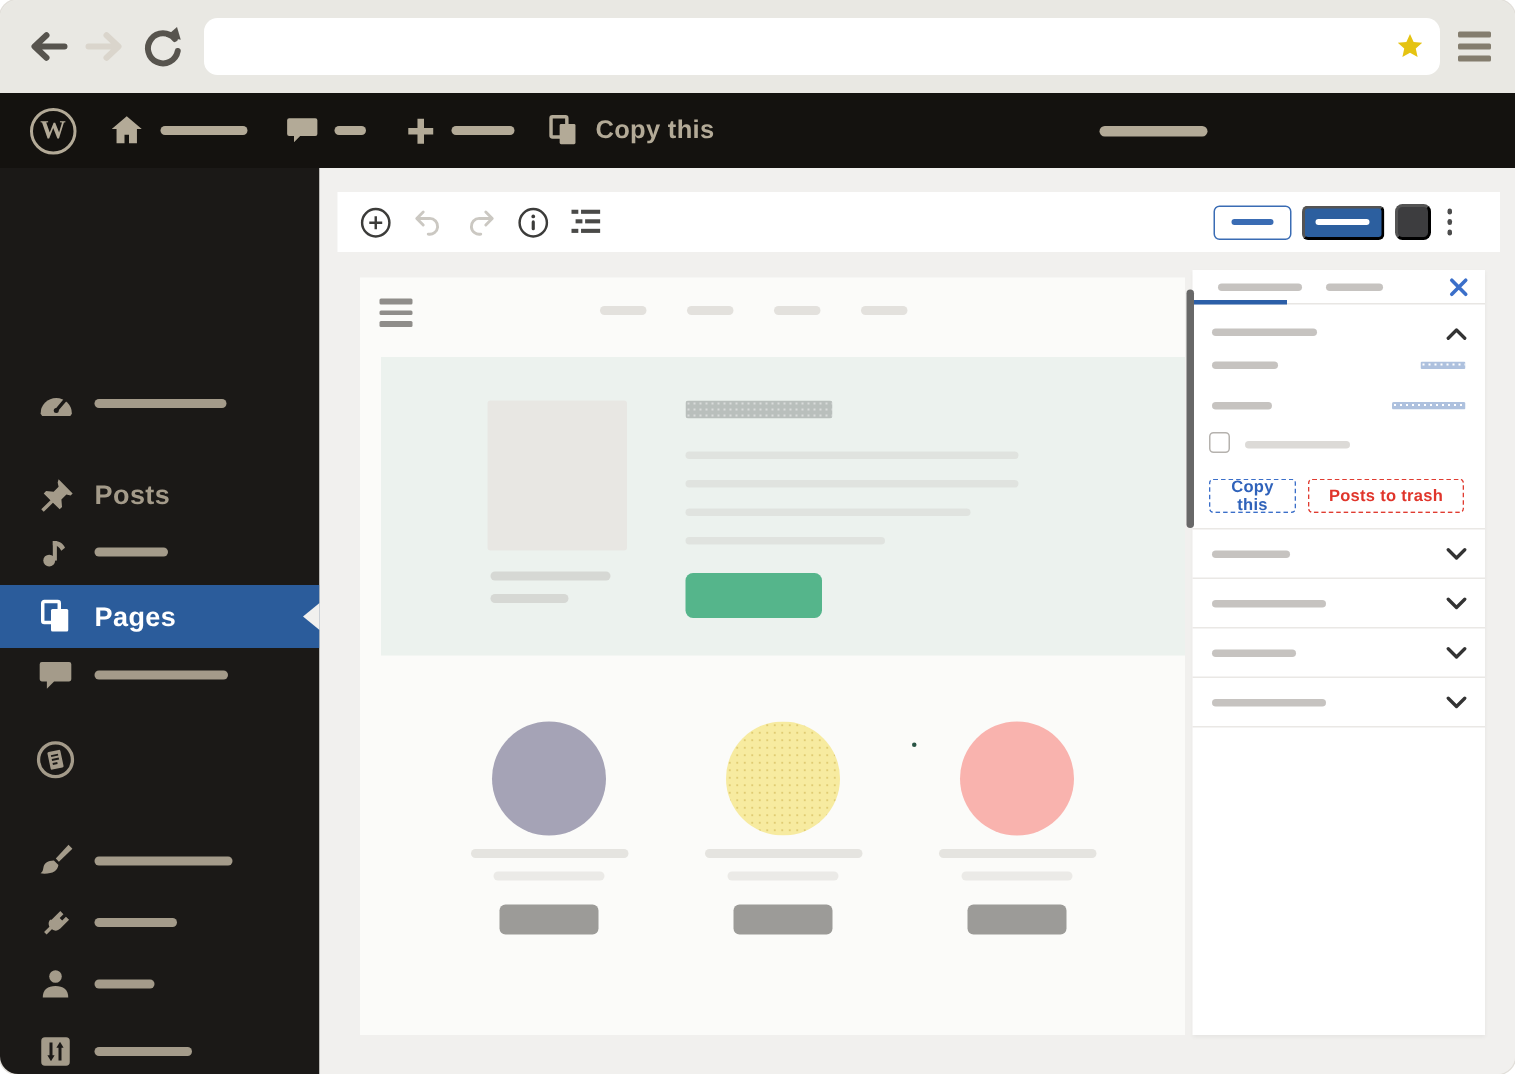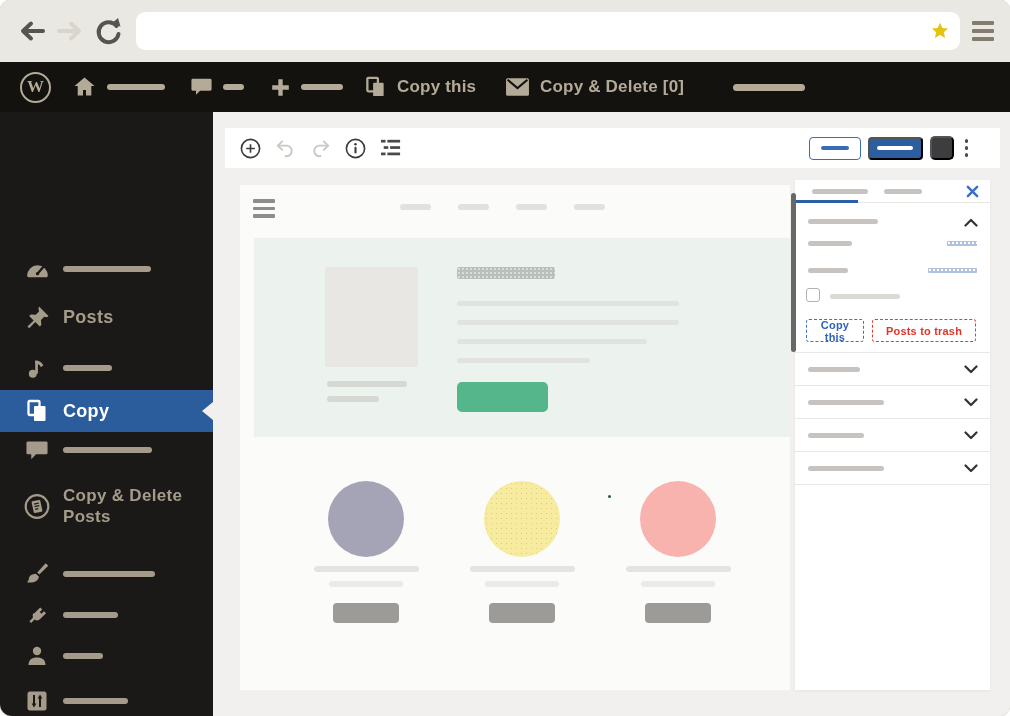--- a/index.html
+++ b/index.html
@@ -147,44 +147,37 @@
         </svg>
       <span class="dash" style="width:42px"></span>
     </div>
     <div class="ab-item" style="left:364px">
       <svg width="23" height="24" viewBox="0 0 24 24">
           <rect x="3.5" y="2.5" width="11" height="14" rx="1" fill="none" stroke="#b3aa97" stroke-width="2.4"></rect>
           <rect x="9.5" y="7.5" width="11" height="14" rx="1" fill="#b3aa97"></rect>
         </svg>
       <span>Copy this</span>
     </div>
-    <div class="ab-item" style="left:505px">
-      <svg width="25" height="20" viewBox="0 0 24 19">
-          <rect x="1" y="1" width="22" height="17" rx="1.6" fill="#b3aa97"></rect>
-          <path d="M2.5 2.5 L12 10.5 L21.5 2.5" fill="none" stroke="#14120f" stroke-width="2"></path>
-        </svg>
-      <span>Copy &amp; Delete [0]</span>
-    </div>
     <div class="ab-item" style="left:733px">
       <span class="dash" style="width:72px;height:7px"></span>
     </div>
   </div>
 
   <div class="sidebar">
     <div class="sb-item" style="top:142px;height:30px">
       <span class="ico">
         <svg width="25" height="25" viewBox="0 0 24 24">
             <path d="M2 18 a10 10 0 0 1 20 0 l-1 1.5 H3z" fill="currentColor"></path>
             <line x1="12" y1="16" x2="17.5" y2="9.5" stroke="#1b1917" stroke-width="2.2" stroke-linecap="round"></line>
             <circle cx="12" cy="16" r="1.6" fill="#1b1917"></circle>
           </svg>
       </span>
       <span class="dash" style="width:88px"></span>
     </div>
-    <div class="sb-item" style="top:190px;height:30px">
+    <div class="sb-item" style="top:203px;height:30px">
       <span class="ico">
         <svg width="25" height="25" viewBox="0 0 24 24">
             <path d="M13.5 1.5 l9 9 -1.3 1.3 -2.7-.6 -3.2 3.2 .4 4.8 -1.5 1.5 -4.3-4.3 -5.9 5.9 -1.6-1.6 5.9-5.9 -4.3-4.3 1.5-1.5 4.8.4 3.2-3.2 -.6-2.7z" fill="currentColor"></path>
           </svg>
       </span>
       <span class="sb-label">Posts</span>
     </div>
     <div class="sb-item" style="top:242px;height:28px">
       <span class="ico">
         <svg width="25" height="25" viewBox="0 0 24 24">
@@ -195,21 +188,21 @@
       </span>
       <span class="dash" style="width:49px"></span>
     </div>
     <div class="sb-item active" style="top:278px">
       <span class="ico">
         <svg width="24" height="24" viewBox="0 0 24 24">
             <rect x="3.5" y="2" width="11" height="14" rx="1" fill="none" stroke="currentColor" stroke-width="2.3"></rect>
             <rect x="9" y="7" width="11.5" height="15" rx="1" fill="currentColor"></rect>
           </svg>
       </span>
-      <span class="sb-label">Copy</span>
+      <span class="sb-label">Pages</span>
     </div>
     <div class="sb-item" style="top:324px;height:28px">
       <span class="ico">
         <svg width="24" height="23" viewBox="0 0 24 24">
             <path d="M2.5 2.5 h19 a1.5 1.5 0 0 1 1.5 1.5 v10.5 a1.5 1.5 0 0 1-1.5 1.5 H11 L6 21 v-5 H2.5 A1.5 1.5 0 0 1 1 14.5 V4 a1.5 1.5 0 0 1 1.5-1.5z" fill="currentColor"></path>
           </svg>
       </span>
       <span class="dash" style="width:89px"></span>
     </div>
     <div class="sb-item" style="top:368px;height:52px">
@@ -217,21 +210,20 @@
         <svg width="27" height="27" viewBox="0 0 26 26">
             <circle cx="13" cy="13" r="11.3" fill="none" stroke="currentColor" stroke-width="2.2"></circle>
             <g transform="rotate(-12 13 13)">
               <rect x="8.6" y="7" width="8.8" height="12" rx="1" fill="currentColor"></rect>
               <line x1="10.6" y1="10" x2="15.4" y2="10" stroke="#1b1917" stroke-width="1.3"></line>
               <line x1="10.6" y1="12.7" x2="15.4" y2="12.7" stroke="#1b1917" stroke-width="1.3"></line>
               <line x1="10.6" y1="15.4" x2="13.8" y2="15.4" stroke="#1b1917" stroke-width="1.3"></line>
             </g>
           </svg>
       </span>
-      <span class="sb-label two-line" style="font-size:17px">Copy &amp; Delete Posts</span>
     </div>
     <div class="sb-item" style="top:447px;height:30px">
       <span class="ico">
         <svg width="26" height="26" viewBox="0 0 24 24">
             <path d="M12.2 10.5 L20 2 l2.4 2.4 -8.3 8z" fill="currentColor"></path>
             <path d="M11 11.7 l2.8 2.8 c-.6 3.6-3.2 5.3-8.6 5.3 -1 0-1.8-.1-2.4-.2 1.7-1.1 1.5-2.9 2-4.5 .6-1.9 2.4-3.2 6.2-3.4z" fill="currentColor"></path>
           </svg>
       </span>
       <span class="dash" style="width:92px"></span>
     </div>

